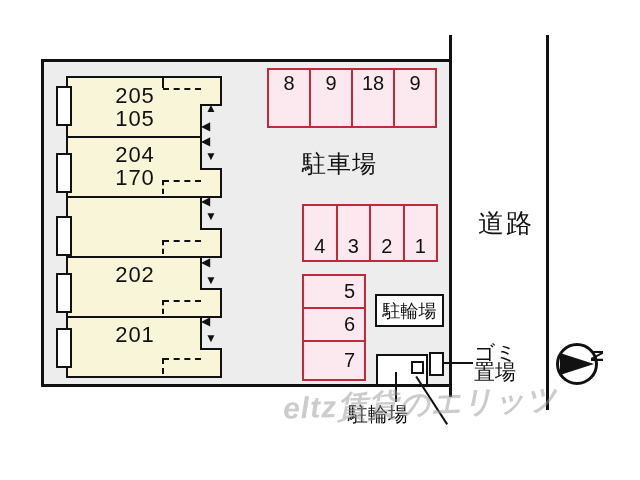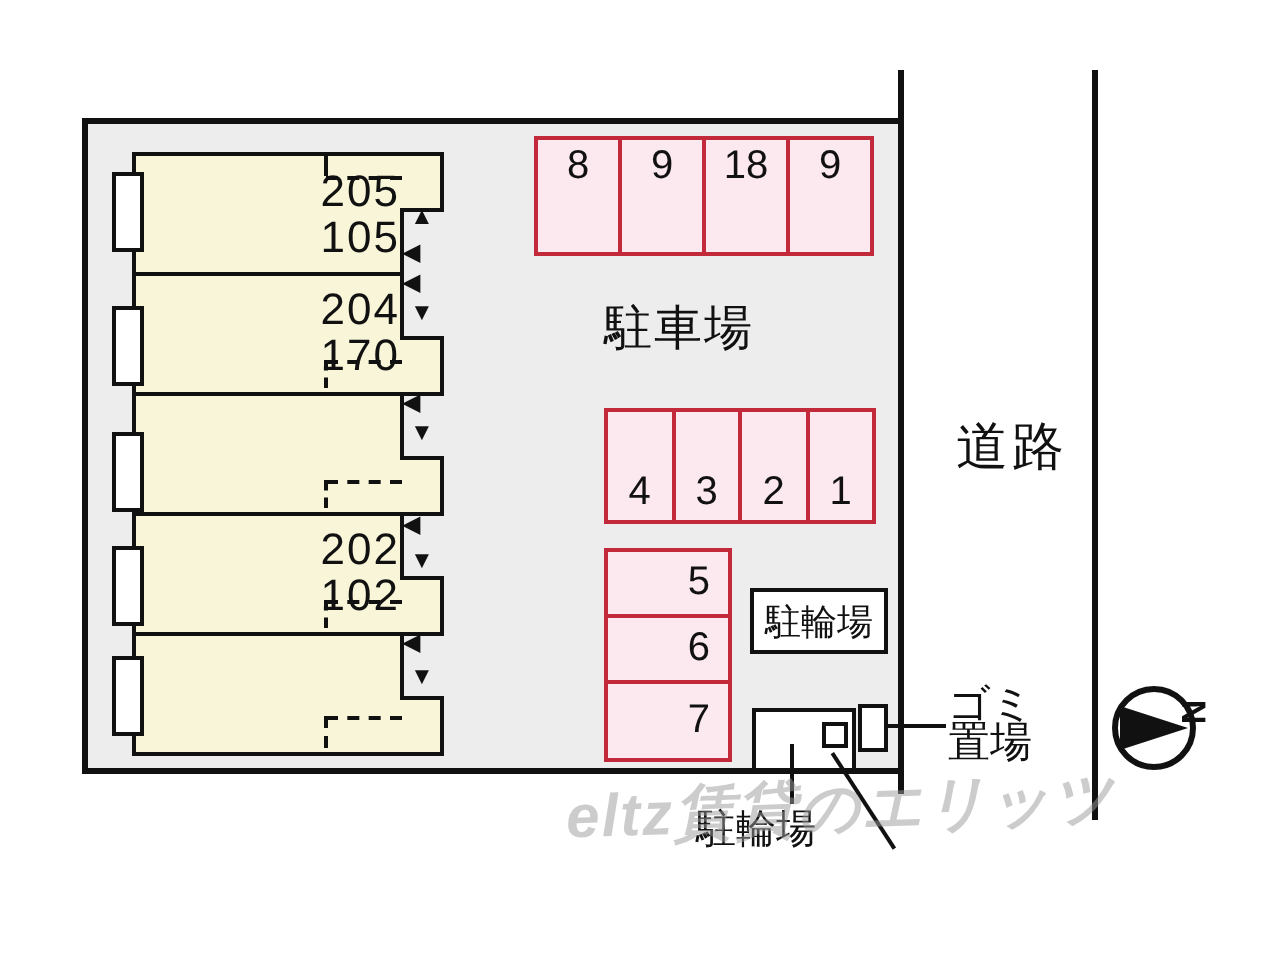--- a/index.html
+++ b/index.html
@@ -31,21 +31,21 @@
     background: var(--unit-fill); border:2px solid var(--line); z-index:2;
   }
   .unit-patch { left:199px; width:4px; height:26px; background: var(--unit-fill); z-index:3; }
   .dash-h { left:163px; width:38px; height:0; border-top:2px dashed var(--line); z-index:3; }
   .dash-v { left:162px; width:0; border-left:2px dashed var(--line); z-index:3; }
   .balcony {
     left:56px; width:16px; height:40px;
     background:#fff; border:2px solid var(--line); z-index:4;
   }
   .unit-label {
-    left:70px; width:130px; text-align:right;
+    left:70px; width:130px; text-align:center;
     font-size:22px; line-height:23px; letter-spacing:1px; z-index:4;
   }
   .arrow { font-size:12px; line-height:12px; z-index:4; color:var(--line); }
 
   
   .prow { display:flex; z-index:2; }
   .pcell {
     flex:1; border:2px solid var(--parking-border); background:var(--parking-fill);
     display:flex; justify-content:center; font-size:20px;
   }
@@ -141,30 +141,30 @@
   </div>
 
   <div class="abs unit-prot" style="top:288px"></div>
   <div class="abs unit-body" style="top:256px"></div>
   <div class="abs unit-patch" style="top:290px"></div>
   <div class="abs dash-h" style="top:300px"></div>
   <div class="abs dash-v" style="top:300px;height:14px"></div>
   <div class="abs balcony" style="top:273px"></div>
   <div class="abs unit-label" style="top:263px">
     <div>202</div>
-    <div>102</div>
   </div>
 
   <div class="abs unit-prot" style="top:348px"></div>
   <div class="abs unit-body" style="top:316px"></div>
   <div class="abs unit-patch" style="top:350px"></div>
   <div class="abs dash-h" style="top:358px"></div>
   <div class="abs dash-v" style="top:358px;height:16px"></div>
   <div class="abs balcony" style="top:328px"></div>
   <div class="abs unit-label" style="top:323px">
+    <div>201</div>
   </div>
 
   <span class="abs arrow" style="left:205px;top:102px">▲</span>
   <span class="abs arrow" style="left:201px;top:120px">◀</span>
   <span class="abs arrow" style="left:201px;top:135px">◀</span>
   <span class="abs arrow" style="left:205px;top:150px">▼</span>
   <span class="abs arrow" style="left:201px;top:195px">◀</span>
   <span class="abs arrow" style="left:205px;top:210px">▼</span>
   <span class="abs arrow" style="left:201px;top:256px">◀</span>
   <span class="abs arrow" style="left:205px;top:274px">▼</span>

